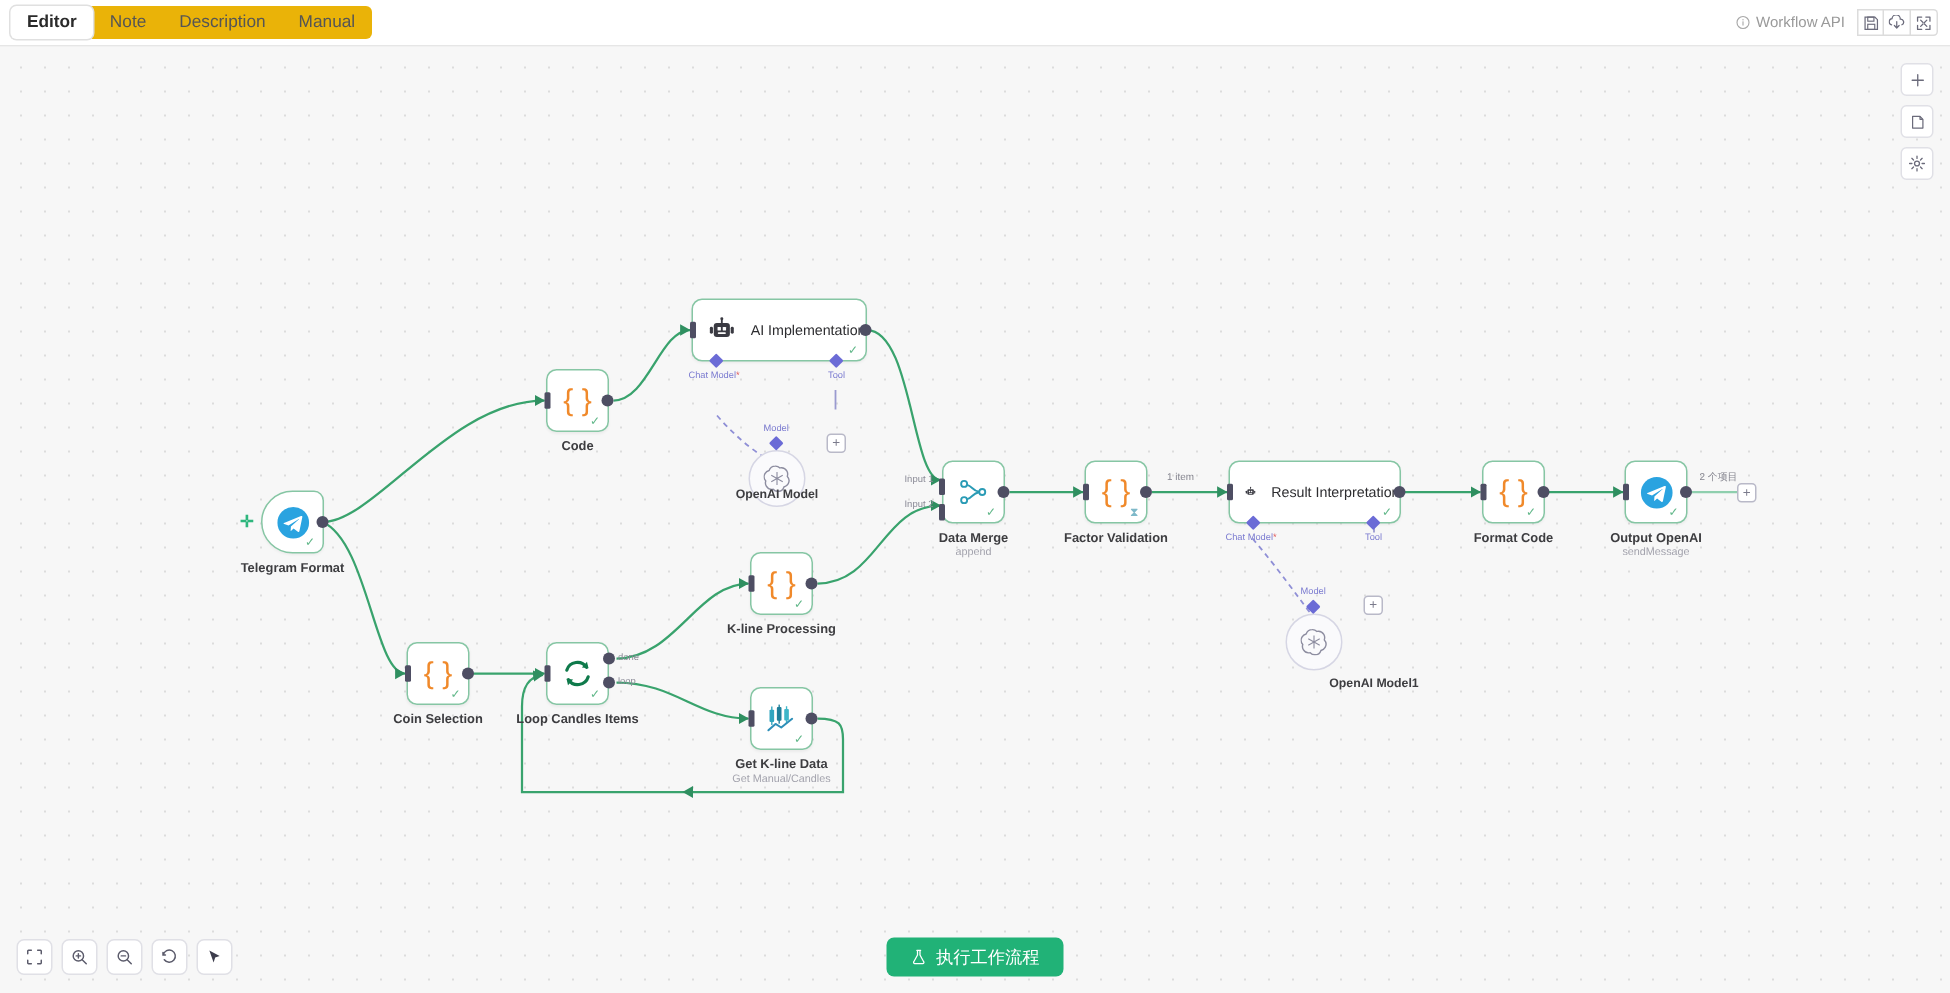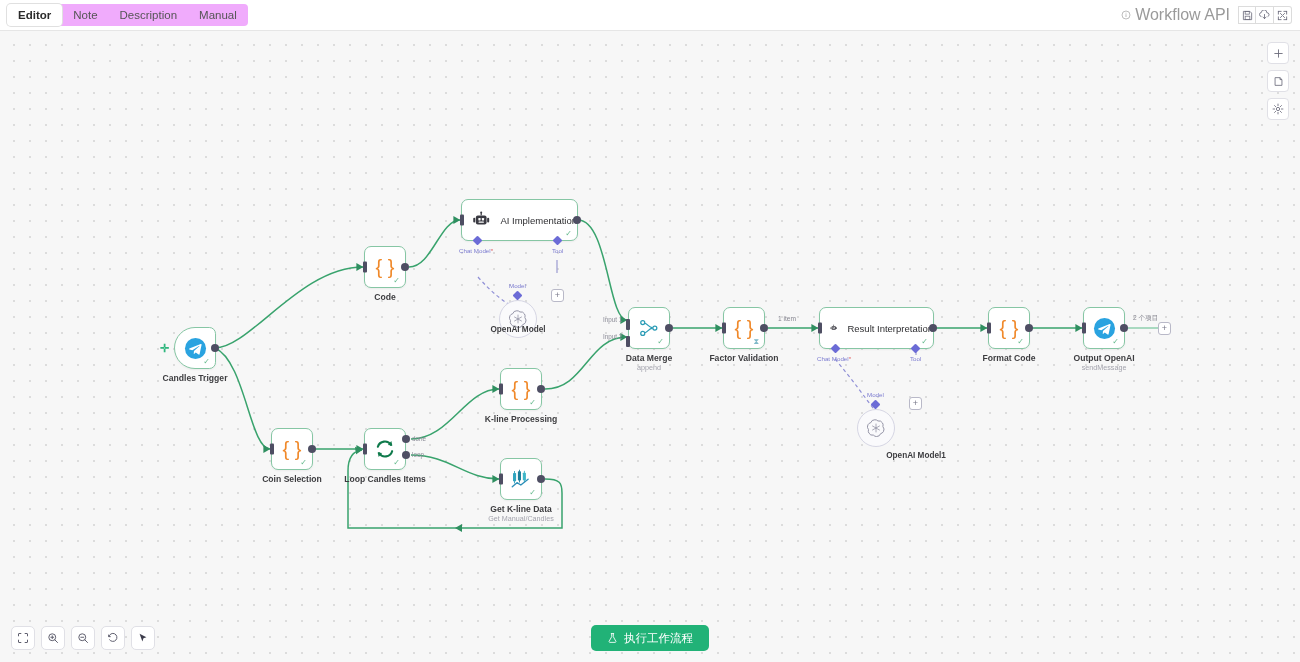--- a/index.html
+++ b/index.html
@@ -10,37 +10,37 @@
   }
   #app { position: relative; width: 1300px; height: 662px; }
 
   
   .topbar {
     position: absolute; top: 0; left: 0; width: 1300px; height: 31px;
     background: #ffffff; border-bottom: 1px solid #e6e6e6;
     display: flex; align-items: center; z-index: 40;
   }
   .tabs {
-    display: flex; align-items: center; background: #f0abfc;
+    display: flex; align-items: center; background: #eab308;
     border-radius: 4px; margin-left: 7px; height: 22px; padding: 0;
   }
   .tab {
     font-size: 11.5px; color: #555; padding: 0 11px; height: 22px;
     line-height: 22px; border-radius: 4px; cursor: pointer; white-space: nowrap;
   }
   .tab.active {
     background: #ffffff; color: #2b2b2b; font-weight: 600;
     box-shadow: 0 0 0 1px #e0e0e0;
   }
   .topbar-right {
     margin-left: auto; display: flex; align-items: center; gap: 0; padding-right: 8px;
   }
   .wf-api {
     display: flex; align-items: center; gap: 4px;
-    font-size: 16px; color: #9a9a9a; margin-right: 8px; cursor: pointer;
+    font-size: 10px; color: #9a9a9a; margin-right: 8px; cursor: pointer;
   }
   .icon-btn {
     width: 18px; height: 18px; border: 1px solid #dcdcdc; background: #fff;
     display: flex; align-items: center; justify-content: center;
     cursor: pointer; color: #6b6b7b;
   }
   .icon-btn + .icon-btn { border-left: none; }
   .icon-btn:first-of-type { border-radius: 3px 0 0 3px; }
   .icon-btn:last-of-type  { border-radius: 0 3px 3px 0; }
 
@@ -245,21 +245,21 @@
     <div class="node" style="left:174px; top:296px;">
       <div class="trig-plus" style="left:-14px; top:16px;">✛</div>
       <div class="nbox sq trigger">
         <svg width="23" height="23" viewBox="0 0 24 24">
           <circle cx="12" cy="12" r="11" fill="#2aa3e0"></circle>
           <path d="M5.6 12.1 17.4 7.3c.6-.22 1.1.13.9.95l-2 9.5c-.14.65-.54.8-1.08.5l-3-2.2-1.45 1.4c-.16.16-.3.3-.6.3l.22-3.07 5.6-5.05c.24-.22-.05-.34-.38-.13l-6.9 4.35-2.98-.93c-.64-.2-.66-.65.13-.96z" fill="#fff"></path>
         </svg>
         <div class="check">✓</div>
         <div class="dot-out"></div>
       </div>
-      <div class="nlabel">Candles Trigger</div>
+      <div class="nlabel">Telegram Format</div>
     </div>
 
     <div class="node" style="left:364px; top:215px;">
       <div class="nbox sq">
         <span class="braces">{ }</span>
         <div class="check">✓</div>
         <div class="dot-in"></div>
         <div class="dot-out"></div>
       </div>
       <div class="nlabel">Code</div>

